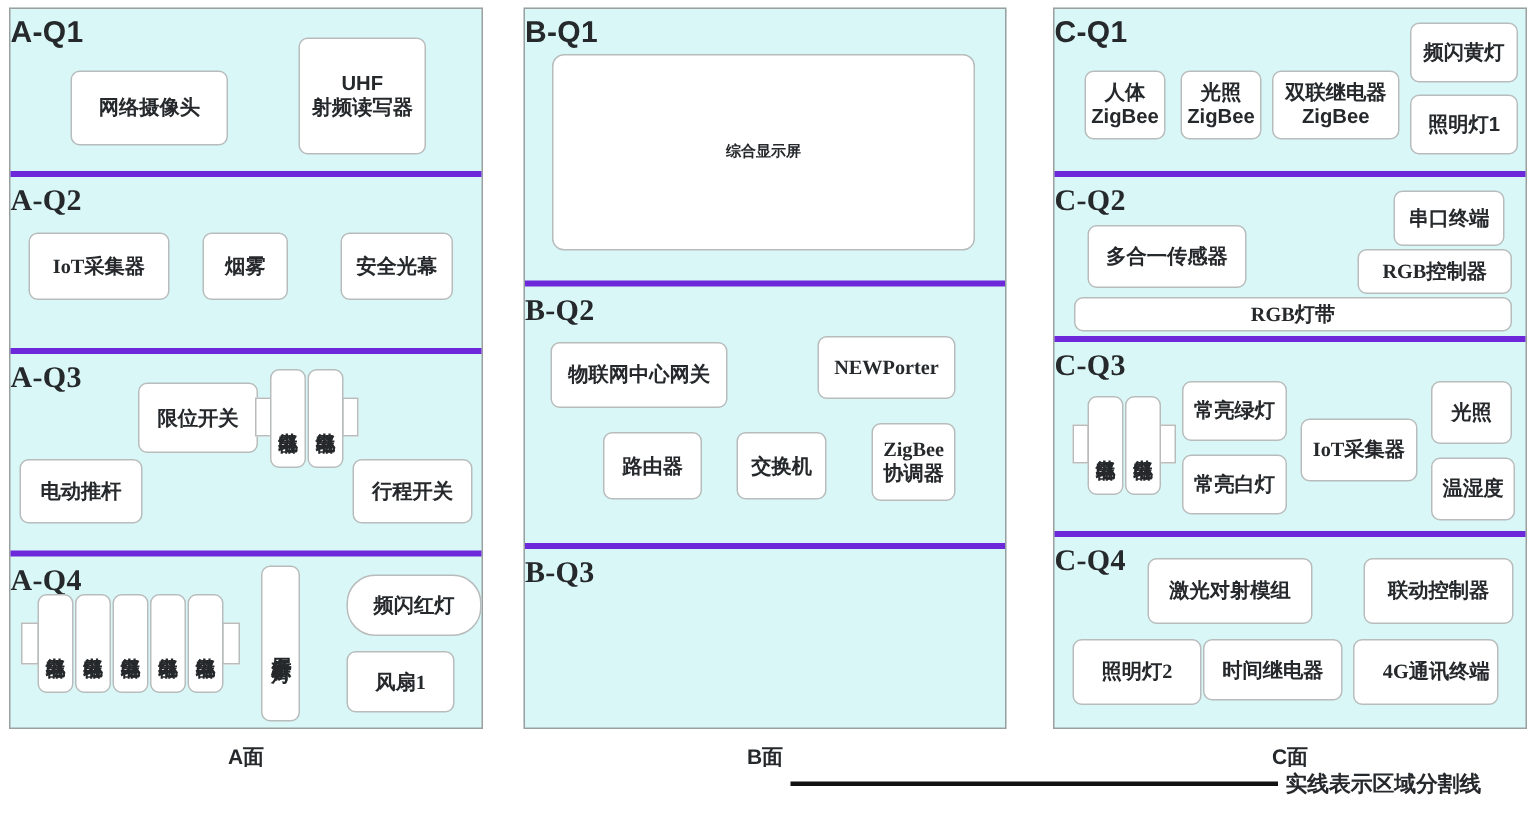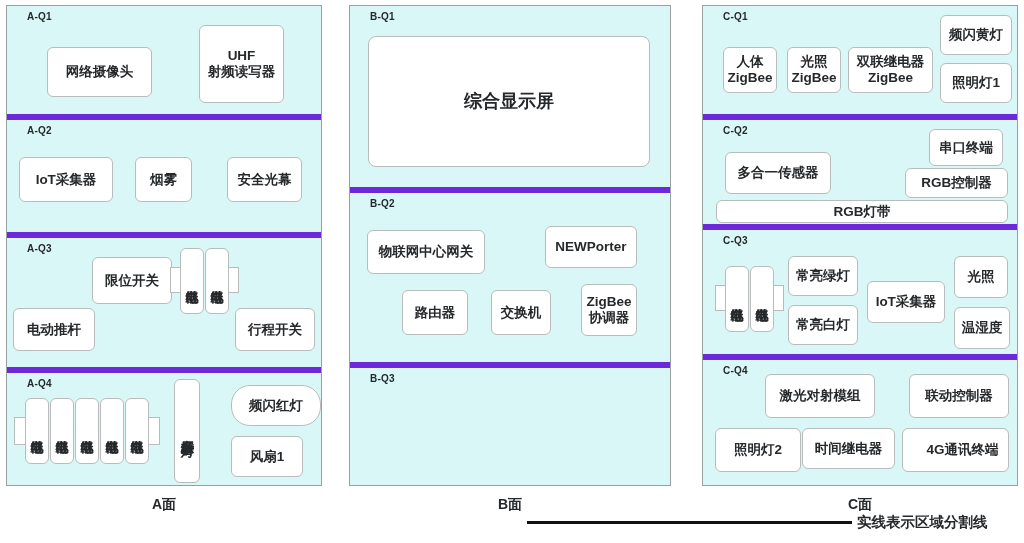--- a/index.html
+++ b/index.html
@@ -18,25 +18,25 @@
     background:#d9f7f7;
     border:1.5px solid #9aa0a0;
     box-sizing:border-box;
   }
   .quad{
     position:absolute;
     left:0;right:0;
     box-sizing:border-box;
     overflow:hidden;
   }
-  .quad + .quad{border-top:6px solid #6d28d9;}
+  .quad + .quad{border-top:4px solid #6d28d9;font-family:Liberation Serif, serif;}
   .quad-label{
     position:absolute;
-    left:20px;top:5px;
-    font-size:10px;
+    left:0;top:5px;
+    font-size:20px;
     font-weight:bold;
     color:#26292b;
     letter-spacing:.2px;
     white-space:nowrap;
   }
 
   
   .dev{
     position:absolute;
     background:#ffffff;
@@ -47,21 +47,21 @@
     align-items:center;
     justify-content:center;
     text-align:center;
     font-size:13.5px;
     font-weight:bold;
     color:#26292b;
     line-height:1.18;
     padding:1px 2px;
     white-space:pre-line;
   }
-  .dev.screen{font-size:18px;border-radius:8px;}
+  .dev.screen{font-size:10px;border-radius:8px;}
 
   
   .dev.vert{
     writing-mode:vertical-rl;
     text-orientation:upright;
     letter-spacing:1px;
     line-height:1.05;
     padding:3px 1px;
     white-space:normal;
   }
@@ -221,21 +221,21 @@
       <div class="dev" style="left:251px;top:26px;width:54px;height:42px;">光照</div>
       <div class="dev" style="left:251px;top:77px;width:56px;height:42px;">温湿度</div>
     </div>
 
     <div class="quad" style="top:348px;height:133px;">
       <span class="quad-label">C-Q4</span>
       <div class="dev" style="left:62px;top:14px;width:110px;height:44px;">激光对射模组</div>
       <div class="dev" style="left:206px;top:14px;width:100px;height:44px;">联动控制器</div>
       <div class="dev" style="left:12px;top:68px;width:86px;height:44px;">照明灯2</div>
       <div class="dev" style="left:99px;top:68px;width:93px;height:41px;">时间继电器</div>
-      <div class="dev" style="left:199px;top:68px;width:107px;height:44px;padding-left:16px;">4G通讯终端</div>
+      <div class="dev" style="left:199px;top:68px;width:97px;height:44px;padding-left:16px;">4G通讯终端</div>
     </div>
   </div>
 
   <div class="face-caption" style="left:702px;top:496px;width:316px;">C面</div>
 
   <div class="legend-line" style="left:527px;top:521px;width:325px;"></div>
   <div class="legend-text" style="left:857px;top:513px;">实线表示区域分割线</div>
 
 </div>
 

